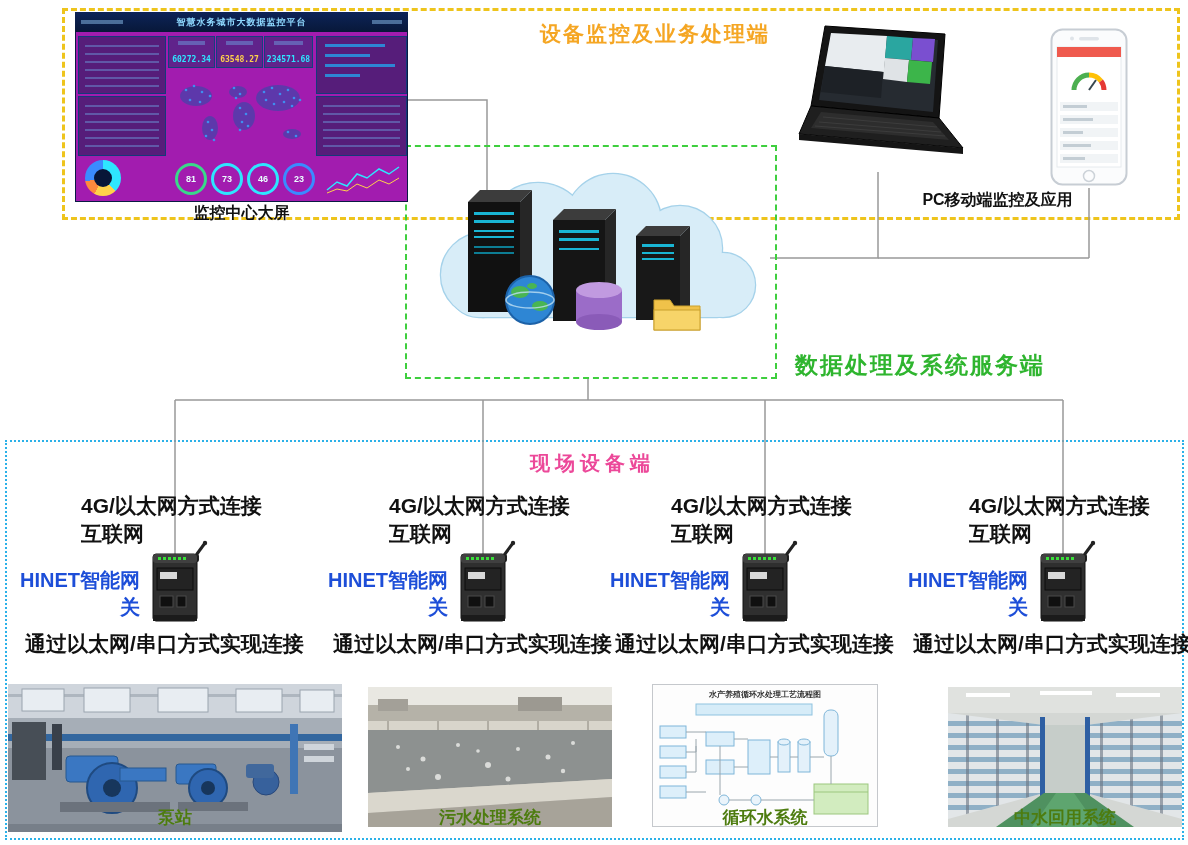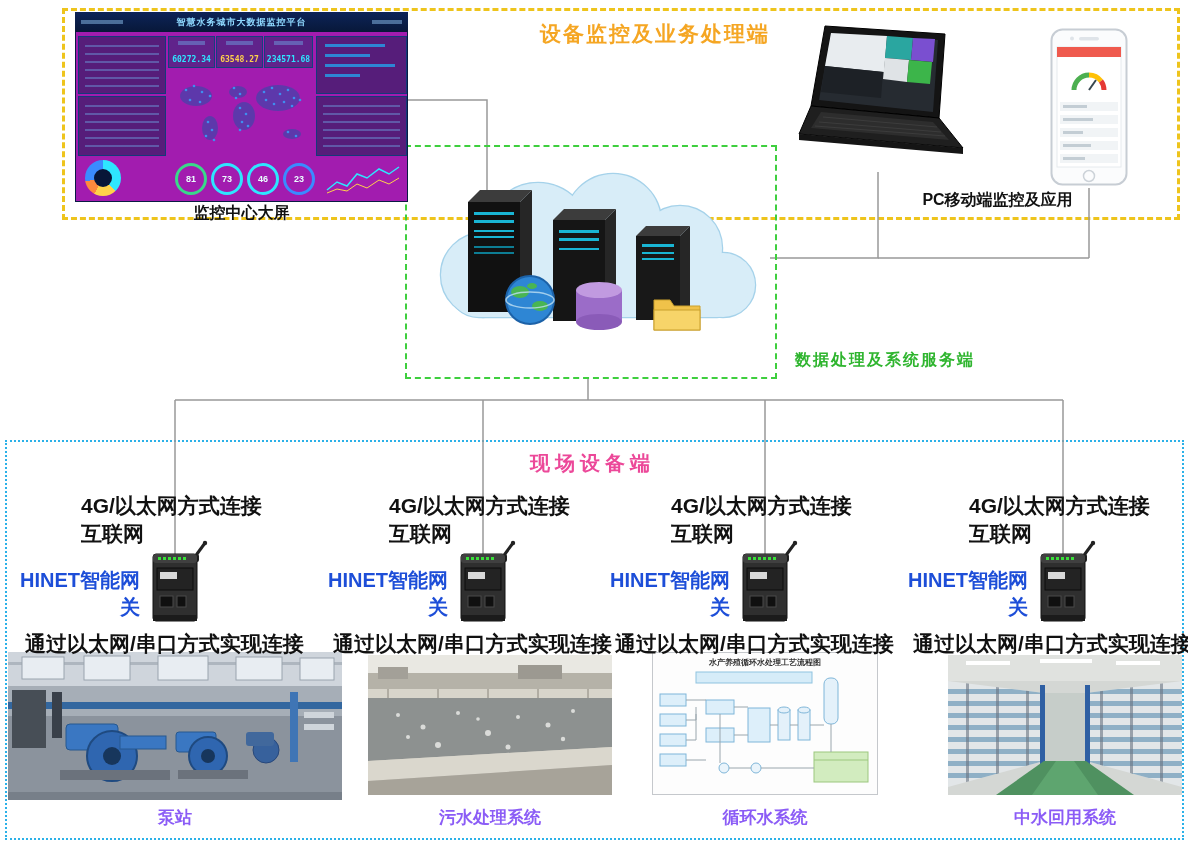--- a/index.html
+++ b/index.html
@@ -7,27 +7,27 @@
           font-family:"Liberation Sans",sans-serif;color:#111;}
   .abs{position:absolute;}
   .connectors{position:absolute;left:0;top:0;z-index:1;pointer-events:none;}
   .layer{position:absolute;left:0;top:0;z-index:2;}
   .zone{position:absolute;z-index:0;background:transparent;}
   .zone-monitor{border:3px dashed #eec41c;}
   .zone-service{border:2px dashed #3ecf3e;z-index:1;}
   .zone-field{border:2px dotted #2bb1e8;}
   .zone-title{position:absolute;font-weight:bold;z-index:3;letter-spacing:2px;}
   .t-monitor{color:#f5a623;font-size:21px;}
-  .t-service{color:#2fb52f;font-size:16px;}
+  .t-service{color:#2fb52f;font-size:23px;}
   .t-field{color:#ec4899;font-size:20px;letter-spacing:5px;text-align:center;}
   .caption{position:absolute;font-weight:bold;font-size:16px;color:#111;text-align:center;z-index:3;}
   .net-label,.conn-label{position:absolute;font-weight:bold;font-size:21px;color:#111;text-align:left;line-height:1.35;z-index:3;}
   .gw-label{position:absolute;font-weight:bold;font-size:20px;color:#1d4ed8;text-align:right;z-index:3;}
-  .sys-label{position:absolute;font-weight:bold;font-size:17px;color:#8b5cf6;text-align:center;z-index:3;}
-  .photo{position:absolute;z-index:2;}
+  .sys-label{position:absolute;font-weight:bold;font-size:17px;color:#4d7c0f;text-align:center;z-index:3;}
+  .photo{position:absolute;z-index:2;margin-top:32px;}
   .photo svg{display:block;}
   
   .dashboard{position:absolute;background:#a21caf;z-index:2;box-shadow:0 0 0 1px #0a1a44 inset;}
   .db-header{position:absolute;left:0;top:0;width:100%;height:20px;background:linear-gradient(#0d2358,#081839);}
   .db-title{position:absolute;left:0;top:0;width:100%;height:20px;line-height:20px;text-align:center;
             color:#8fd9ff;font-size:9px;font-weight:bold;letter-spacing:1px;}
   .db-hbar{position:absolute;top:8px;height:4px;background:rgba(140,190,235,.5);}
   .db-panel{position:absolute;border:1px solid #143a7a;background:rgba(10,30,70,.5);}
   .db-panel .fake-rows{position:absolute;left:6px;right:6px;top:8px;bottom:6px;
        background:repeating-linear-gradient(to bottom,rgba(110,170,230,.42) 0 2px,transparent 2px 8px);}

